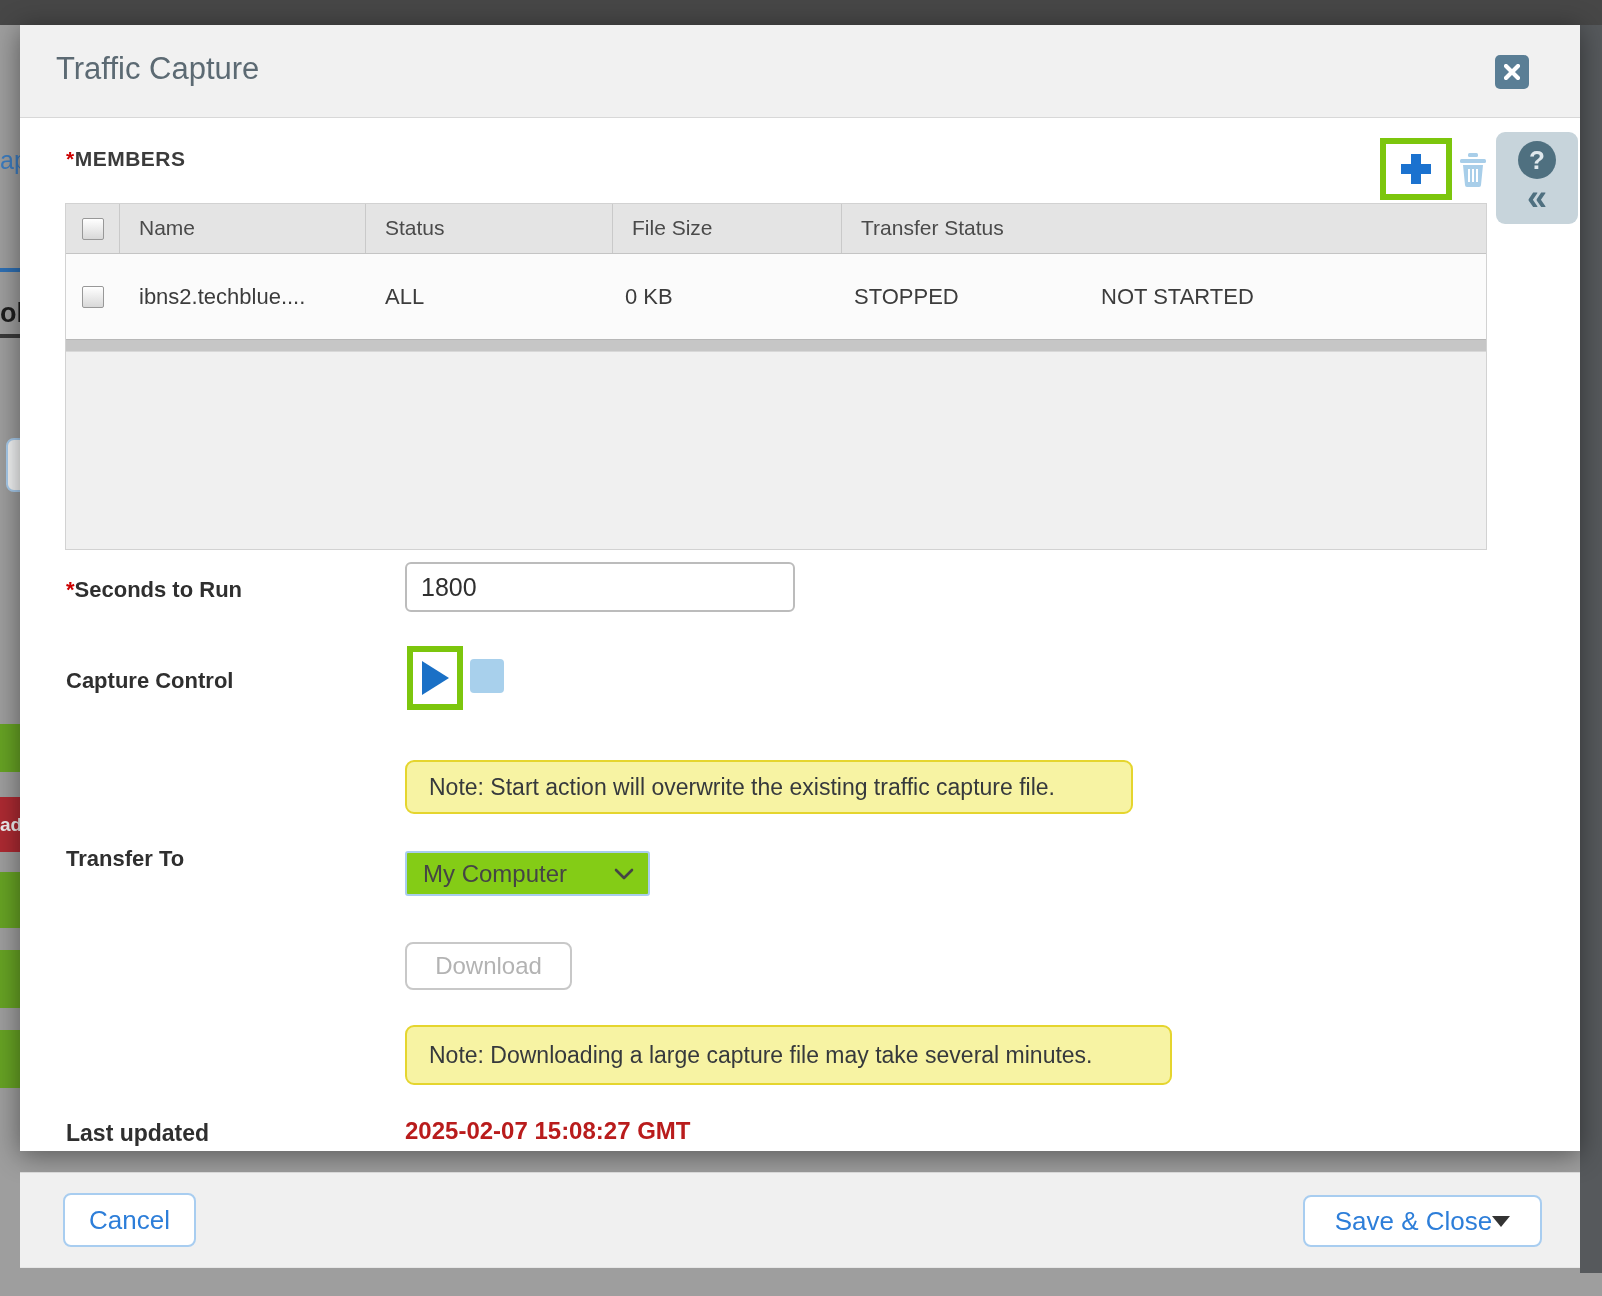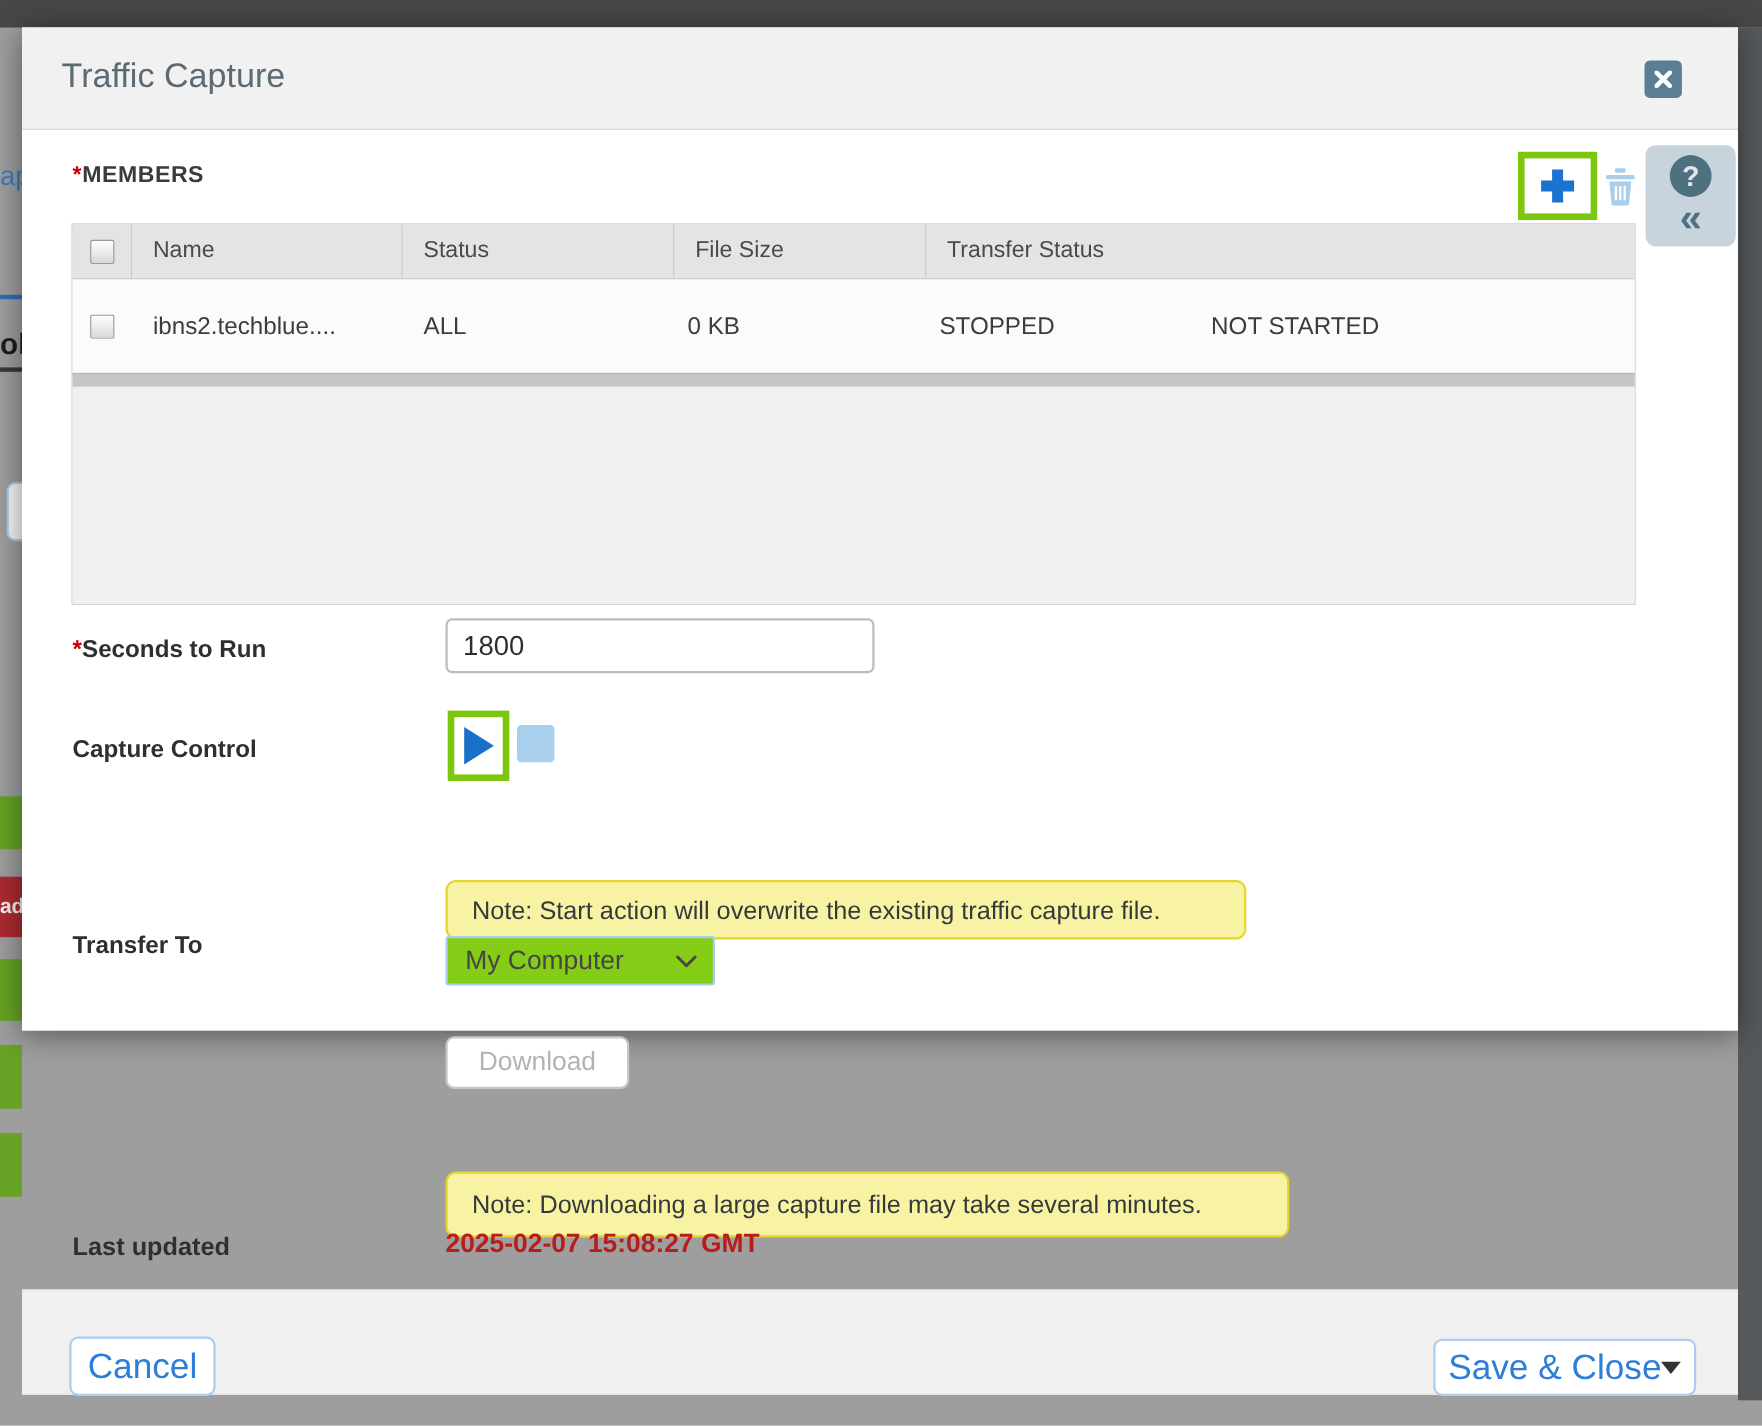--- a/index.html
+++ b/index.html
@@ -24,21 +24,21 @@
   .frag-bluebox { top:413px; left:6px; width:44px; height:54px; border:2px solid #a9cdee; border-radius:8px; background:#f5f6f7; }
   .badge { position:absolute; left:0; width:20px; }
   .badge-green { background:#67a324; }
   .badge-red { background:#ad2a32; color:#f2f2f2; font-weight:bold; font-size:19px; line-height:55px; overflow:hidden; white-space:nowrap; }
   .bg1 { top:699px; height:48px; } .bg2 { top:847px; height:56px; }
   .bg3 { top:925px; height:58px; } .bg4 { top:1005px; height:58px; }
   .br1 { top:772px; height:55px; }
 
   
   .modal {
-    position:absolute; left:20px; top:25px; width:1560px; height:912px;
+    position:absolute; left:20px; top:25px; width:1560px; height:1126px;
     background:#ffffff; box-shadow:0 4px 26px rgba(0,0,0,.45);
   }
   .modal-header {
     position:absolute; left:0; top:0; width:100%; height:93px;
     background:#f1f1f1; border-bottom:1px solid #d8d8d8;
   }
   .modal-title {
     position:absolute; left:36px; top:26px;
     font-size:31px; color:#5c6a73;
   }
@@ -107,21 +107,21 @@
     border:2px solid #bcbcbc; border-radius:6px; font-family:"Liberation Sans",sans-serif;
     font-size:25px; color:#2f2f2f; padding-left:14px; background:#fff; outline:none;
   }
   .stop-btn {
     position:absolute; left:450px; top:634px; width:34px; height:34px;
     background:#a8d0ec; border-radius:4px; cursor:pointer;
   }
   .note {
     position:absolute; left:385px; background:#f7f3a3; border:2px solid #e5d52e;
     border-radius:9px; font-size:23px; color:#36393c; display:flex; align-items:center;
-    padding:0 22px; white-space:nowrap;margin-top:40px;
+    padding:0 22px; white-space:nowrap;
   }
   .note-start { top:735px; width:728px; height:54px; }
   .note-download { top:1000px; width:767px; height:60px; }
 
   .transfer-select {
     position:absolute; left:385px; top:826px; width:245px; height:45px;
     border:2px solid #a9cdee; border-radius:3px; background:#84cc16;
     display:flex; align-items:center; cursor:pointer;
   }
   .transfer-select .sel-text { font-size:24px; color:#454545; padding-left:16px; flex:1; }
@@ -135,23 +135,22 @@
   }
   .updated-value { position:absolute; left:385px; top:1092px; font-size:24px; font-weight:bold; color:#b91c1c; }
 
   
   .modal-footer {
     position:absolute; left:0; top:1147px; width:100%; height:96px;
     background:#f0f0f0; border-top:1px solid #d8d8d8; border-bottom:1px solid #e6e6e6;
   }
   .btn {
     background:#fff; border:2px solid #a8cdf0; border-radius:8px;
-    color:#2d7ed9; font-size:32px; display:flex; align-items:center; justify-content:center;
+    color:#2d7ed9; font-size:26px; display:flex; align-items:center; justify-content:center;
     cursor:pointer;
-    margin-top:22px;
   }
   .cancel-btn { position:absolute; left:43px; top:20px; width:133px; height:54px; }
   .save-btn { position:absolute; right:38px; top:22px; width:239px; height:52px; }
   .caret-down {
     width:0; height:0; border-left:9px solid transparent; border-right:9px solid transparent;
     border-top:11px solid #333; display:inline-block;
   }
 </style>
 </head>
 <body>

